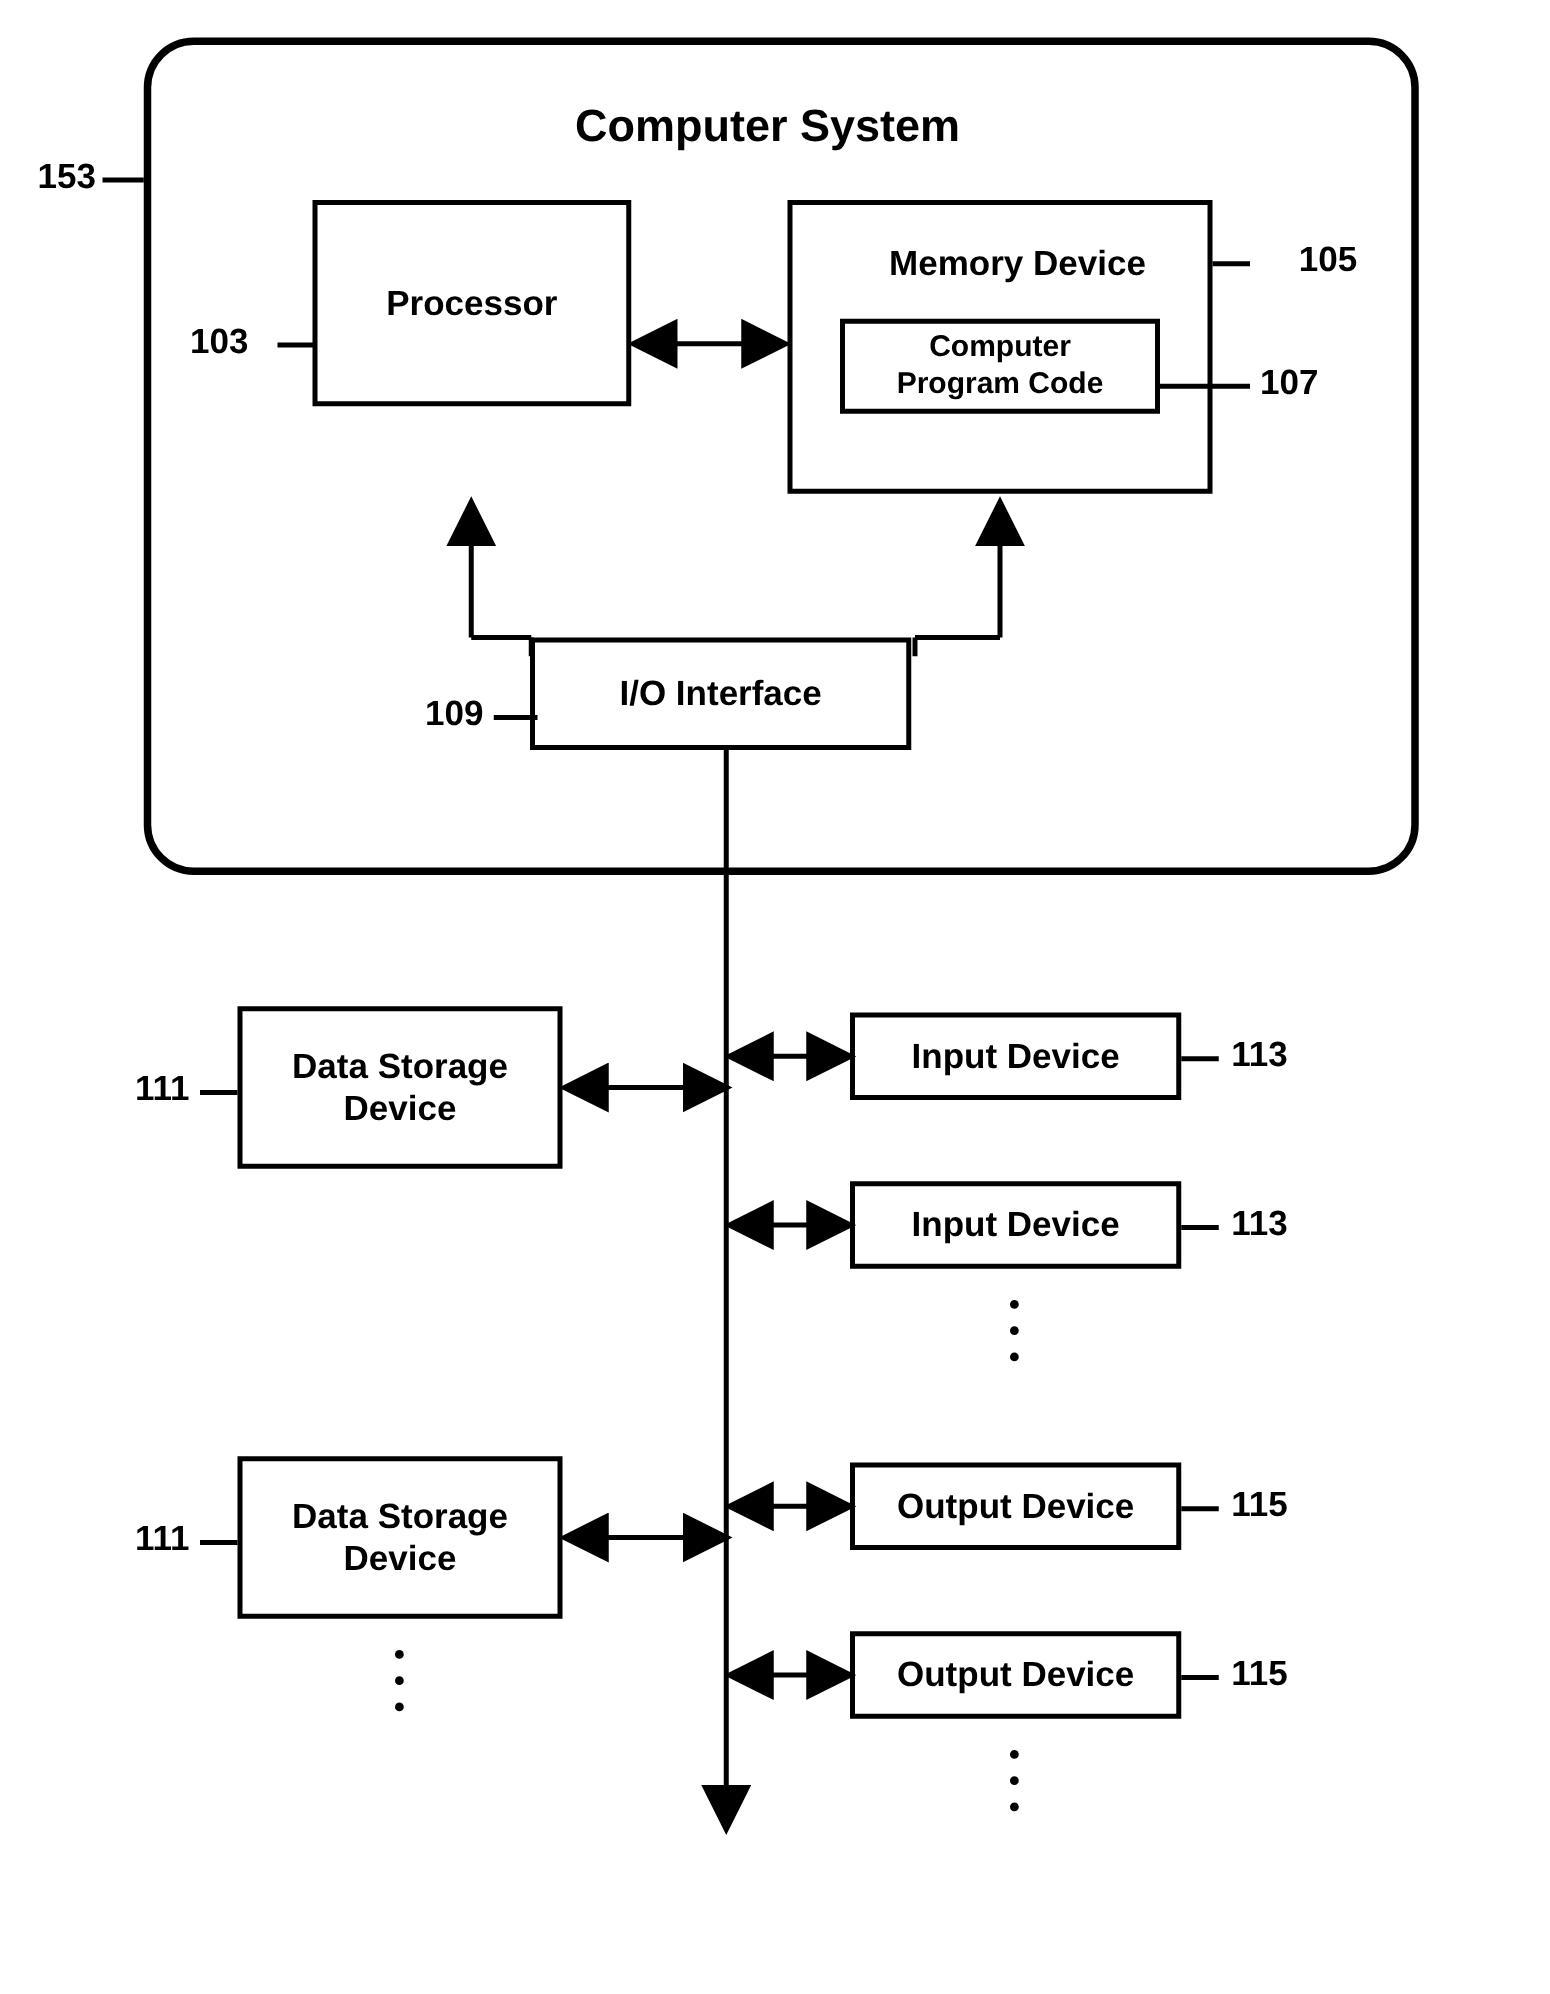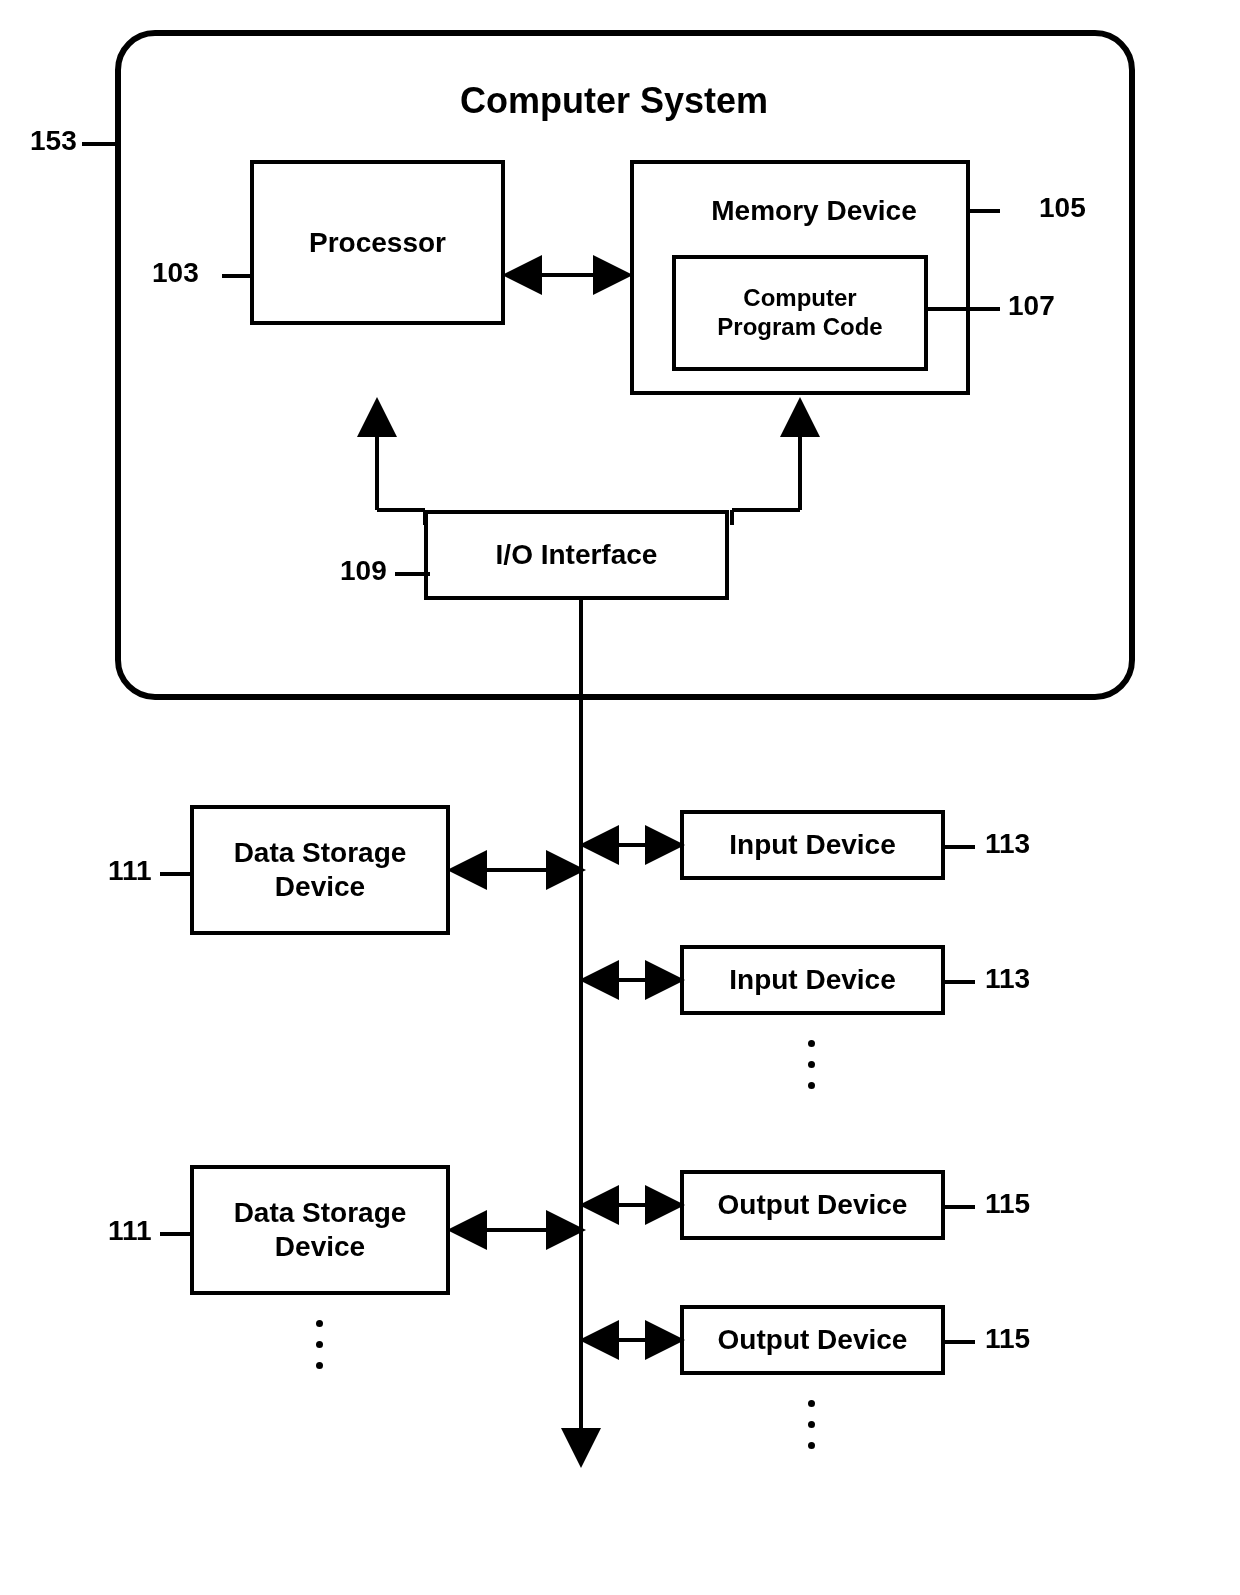--- a/index.html
+++ b/index.html
@@ -77,21 +77,21 @@
 <div class="title-label" style="left:460px; top:80px;">Computer System</div>
 
 <div class="box" style="left:250px; top:160px; width:255px; height:165px;">
   <span class="box-text">Processor</span>
 </div>
 
 <div class="box" style="left:630px; top:160px; width:340px; height:235px;">
   <span class="box-text" style="position:absolute; top:30px; left:0; right:0; text-align:center;padding-left:28px;">Memory Device</span>
 </div>
 
-<div class="box" style="left:672px; top:255px; width:256px; height:116px;">
+<div class="box" style="left:672px; top:255px; width:256px; height:76px;">
   <span class="small-box-text" style="white-space:pre-line;">Computer
 Program Code</span>
 </div>
 
 <div class="box" style="left:424px; top:510px; width:305px; height:90px;">
   <span class="box-text">I/O Interface</span>
 </div>
 
 <div class="box" style="left:190px; top:805px; width:260px; height:130px;">
   <span class="box-text" style="white-space:pre-line;">Data Storage

